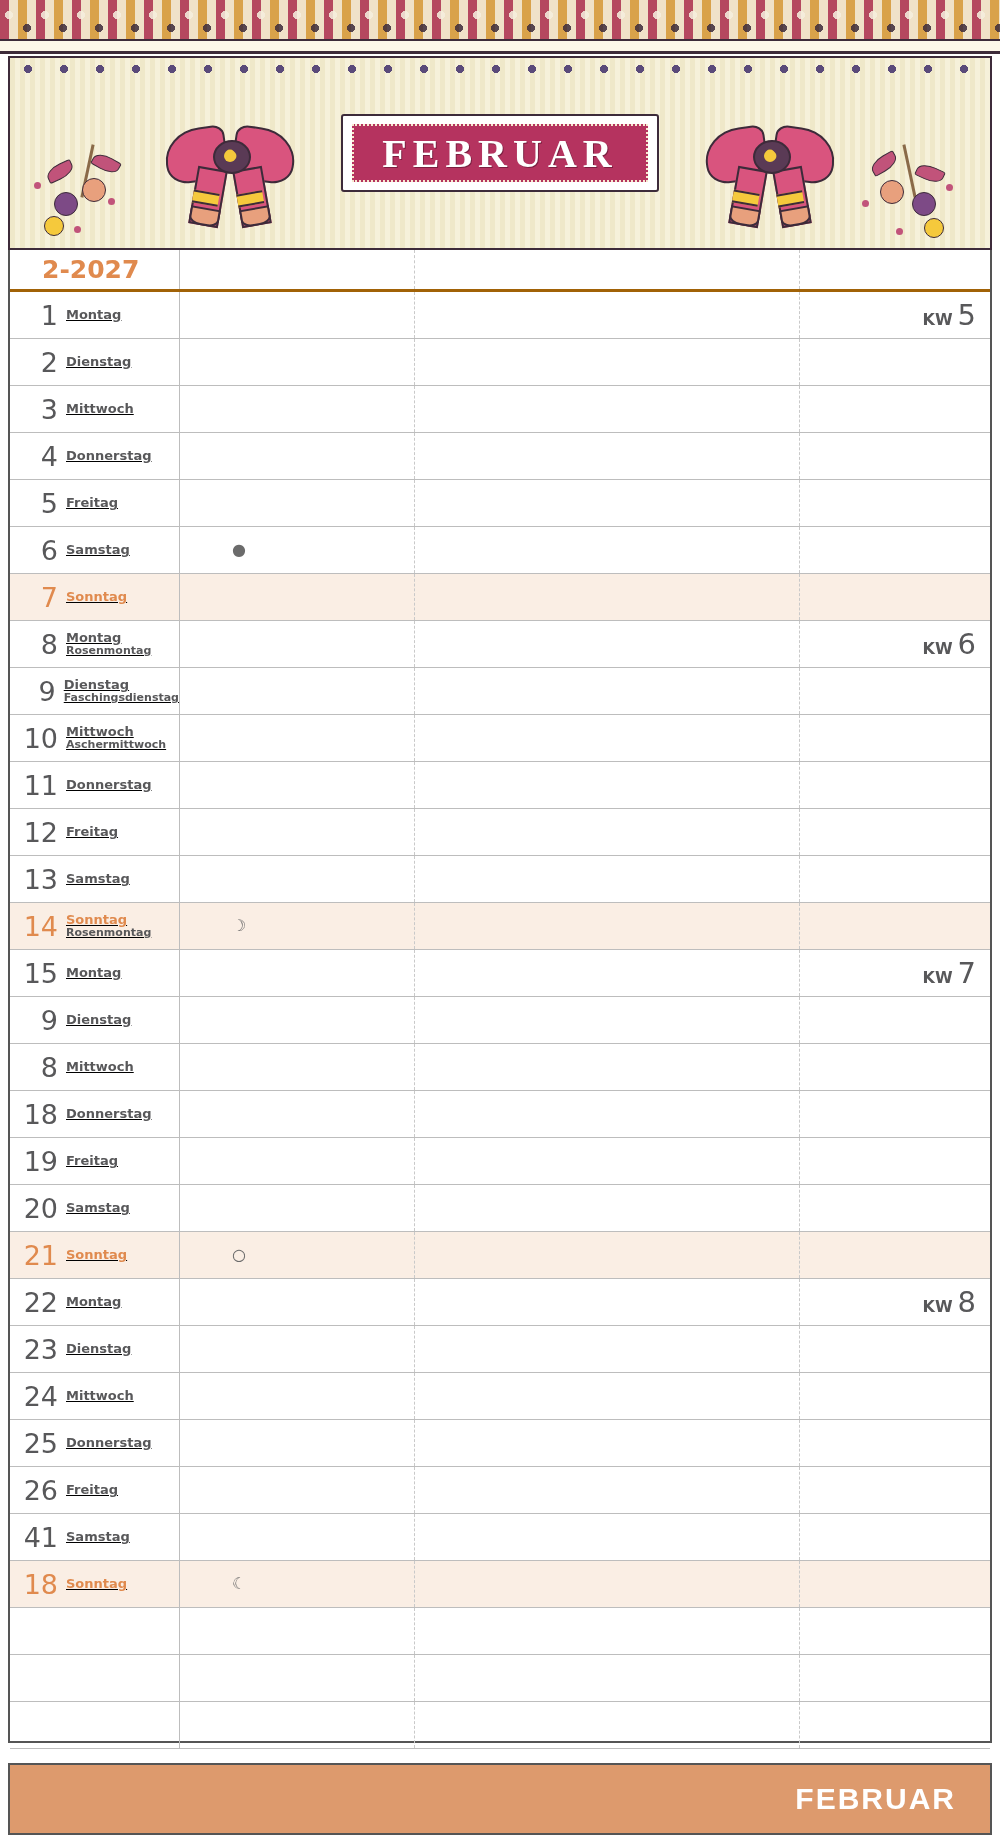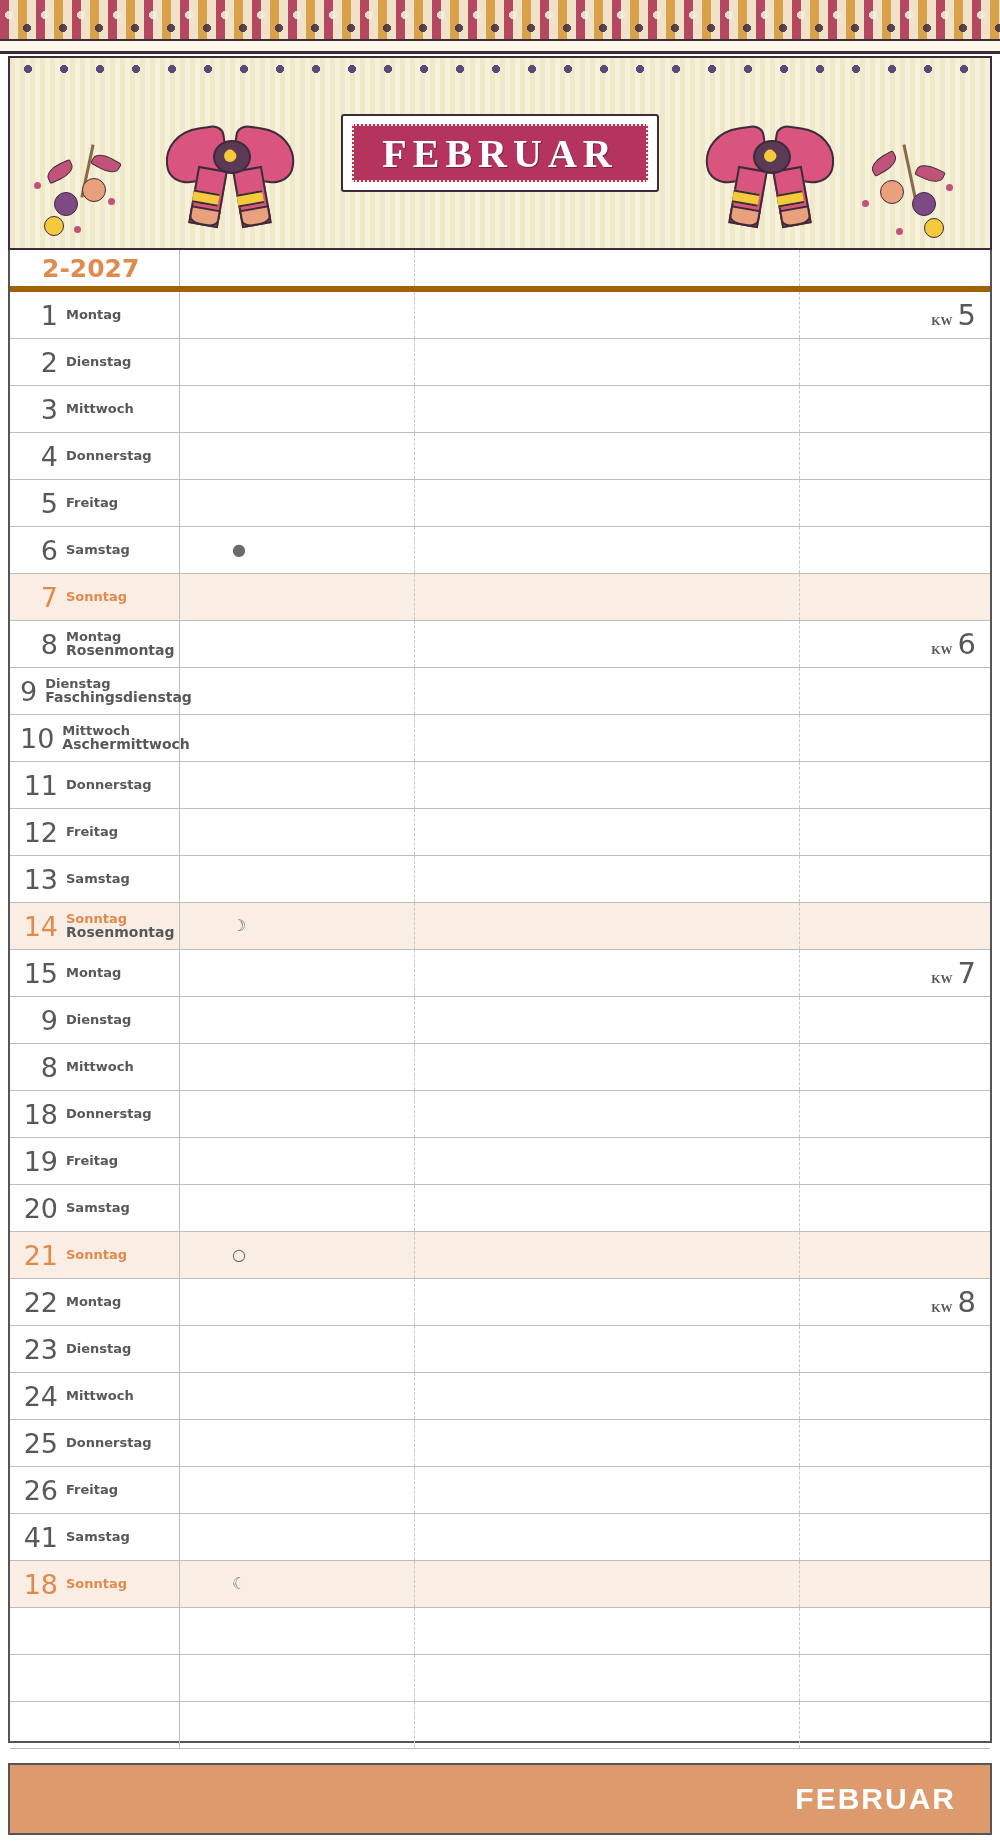--- a/index.html
+++ b/index.html
@@ -212,21 +212,21 @@
   }
   .row {
     position: relative;
     display: flex;
     height: 47px;
     border-bottom: 1px solid #bdbdbd;
     box-sizing: border-box;
     align-items: center;
   }
   .row.sunday { background: #faeee4; }
-  .row.headrow { height: 42px; border-bottom: 6px solid #a16207; }
+  .row.headrow { height: 42px; border-bottom: 3px solid #a16207; }
   .row.blank { }
 
   .c-day {
     width: 170px;
     height: 100%;
     display: flex;
     align-items: center;
     box-sizing: border-box;
     border-right: 1px solid #bdbdbd;
     padding-left: 10px;
@@ -240,30 +240,31 @@
     font-family: "DejaVu Sans", sans-serif;
     line-height: 1;
     padding-right: 8px;
     box-sizing: border-box;
   }
   .sunday .daynum { color: #e08a4e; }
   .daylabels {
     display: flex;
     flex-direction: column;
     line-height: 1.05;
+    text-decoration: underline;
   }
   .dayname {
     font-size: 13px;
     color: #58585a;
     font-weight: bold;
     font-family: "DejaVu Sans", sans-serif;
   }
   .sunday .dayname { color: #e08a4e; }
   .holiday {
-    font-size: 14px;
+    font-size: 11px;
     color: #58585a;
     font-weight: bold;
     font-family: "DejaVu Sans", sans-serif;
   }
 
   .c-col {
     height: 100%;
     box-sizing: border-box;
     border-right: 1px dashed #c9c9c9;
     position: relative;
@@ -276,21 +277,21 @@
     position: absolute;
     right: 14px;
     top: 50%;
     transform: translateY(-50%);
     display: flex;
     align-items: baseline;
     gap: 5px;
     color: #58585a;
     font-family: "DejaVu Sans", sans-serif;
   }
-  .kw .kw-lbl { font-size: 12px; font-weight: bold; font-family: Liberation Serif, serif; }
+  .kw .kw-lbl { font-size: 16px; font-weight: bold; }
   .kw .kw-num { font-size: 29px; }
 
   .moon {
     position: absolute;
     left: 52px;
     top: 50%;
     transform: translateY(-50%);
     font-size: 16px;
     color: #6b6b6b;
     font-family: "DejaVu Sans", sans-serif;

